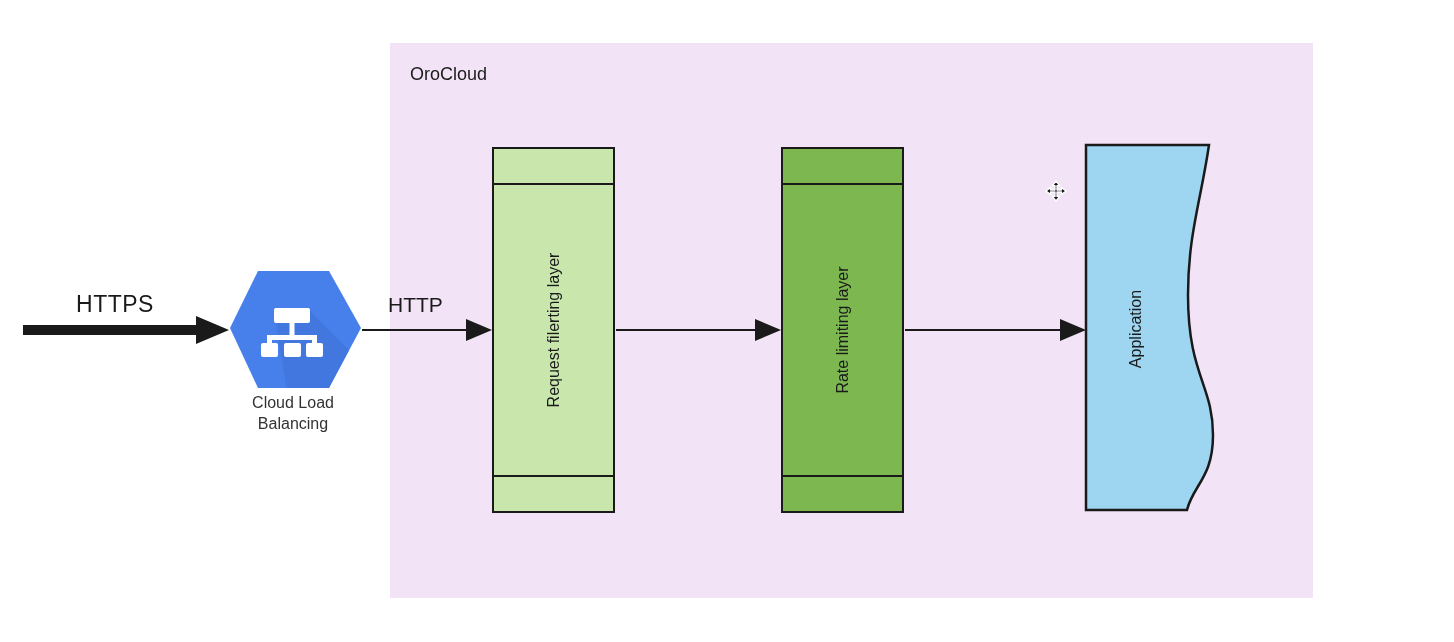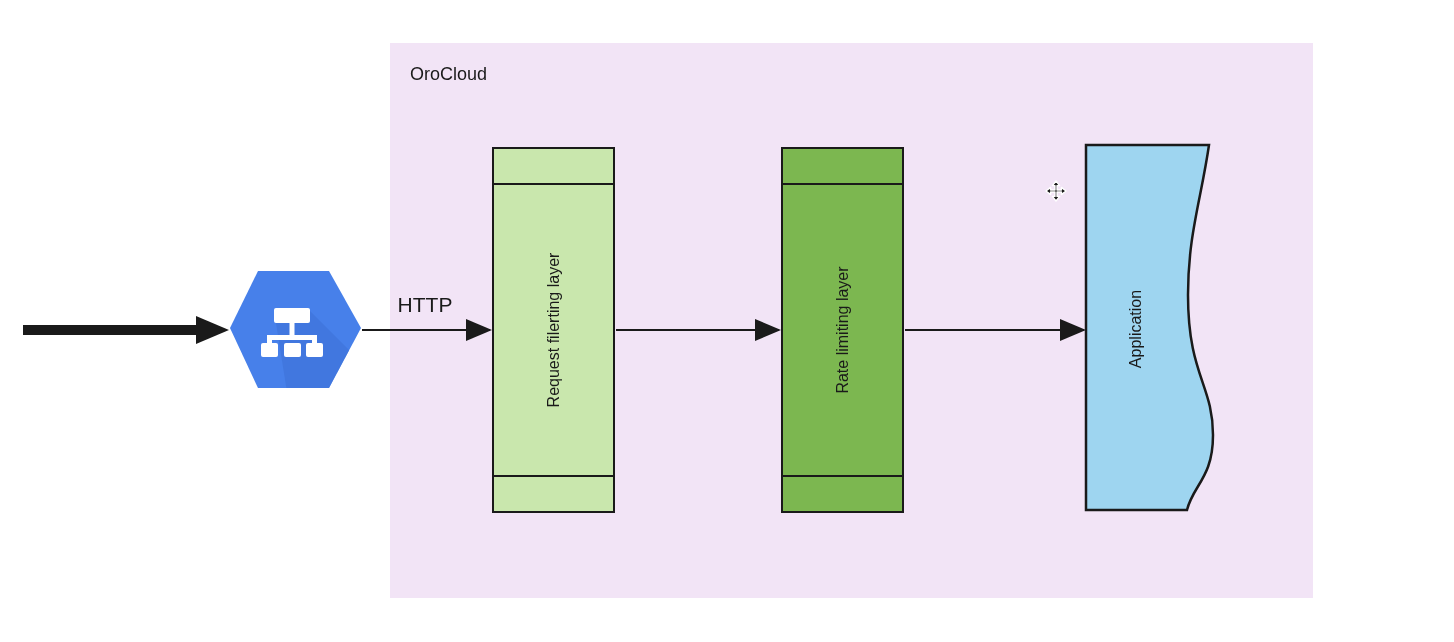--- a/index.html
+++ b/index.html
@@ -47,21 +47,21 @@
   .clb-label{
     left:233px;top:392px;width:120px;
     text-align:center;font-size:16px;line-height:21px;color:#333333;
   }
   
   .https-label{
     left:40px;top:291px;width:150px;text-align:center;
     font-size:23px;color:#1a1a1a;letter-spacing:0.5px;
   }
   .http-label{
-    left:388px;top:293px;width:74px;text-align:center;
+    left:388px;top:293px;width:74px;text-align:left;
     font-size:21px;color:#1a1a1a;
   }
   
   .arrows{left:0;top:0;width:1454px;height:642px;pointer-events:none;}
   .cursor-icon{left:1045px;top:180px;width:22px;height:22px;}
 </style>
 </head>
 <body>
 
 <div class="canvas">
@@ -79,20 +79,21 @@
     <g>
       <line x1="23" y1="330" x2="198" y2="330" stroke="#1a1a1a" stroke-width="10"></line>
       <polygon points="196,316 229,330 196,344" fill="#1a1a1a"></polygon>
     </g>
 
     <line x1="362" y1="330" x2="490" y2="330" stroke="#1a1a1a" stroke-width="2" marker-end="url(#arrowhead)"></line>
     <line x1="616" y1="330" x2="779" y2="330" stroke="#1a1a1a" stroke-width="2" marker-end="url(#arrowhead)"></line>
     <line x1="905" y1="330" x2="1084" y2="330" stroke="#1a1a1a" stroke-width="2" marker-end="url(#arrowhead)"></line>
   </svg>
 
+  <div class="abs https-label">HTTPS</div>
   <div class="abs http-label">HTTP</div>
 
   <svg class="abs hex-icon" viewBox="0 0 144 132" xmlns="http://www.w3.org/2000/svg">
     <defs>
       <clipPath id="hexclip">
         <polygon points="8,65 36,8 107,8 139,65 107,125 36,125"></polygon>
       </clipPath>
     </defs>
     <polygon points="8,65 36,8 107,8 139,65 107,125 36,125" fill="#4780EA"></polygon>
 
@@ -102,20 +103,21 @@
       <rect x="52" y="45" width="36" height="15" rx="2"></rect>
       <rect x="67.5" y="60" width="5" height="12"></rect>
       <rect x="45" y="72" width="50" height="5"></rect>
       <rect x="45" y="72" width="5" height="8"></rect>
       <rect x="90" y="72" width="5" height="8"></rect>
       <rect x="39" y="80" width="17" height="14" rx="2"></rect>
       <rect x="62" y="80" width="17" height="14" rx="2"></rect>
       <rect x="84" y="80" width="17" height="14" rx="2"></rect>
     </g>
   </svg>
+  <div class="abs clb-label">Cloud Load Balancing</div>
 
   <div class="abs layer-box box-request" style="background: rgb(201, 231, 173);">
     <div class="divider top"></div>
     <div class="divider bottom"></div>
     <span class="vlabel">Request filerting layer</span>
   </div>
 
   <div class="abs layer-box box-rate" style="background: rgb(124, 183, 80);">
     <div class="divider top"></div>
     <div class="divider bottom"></div>

